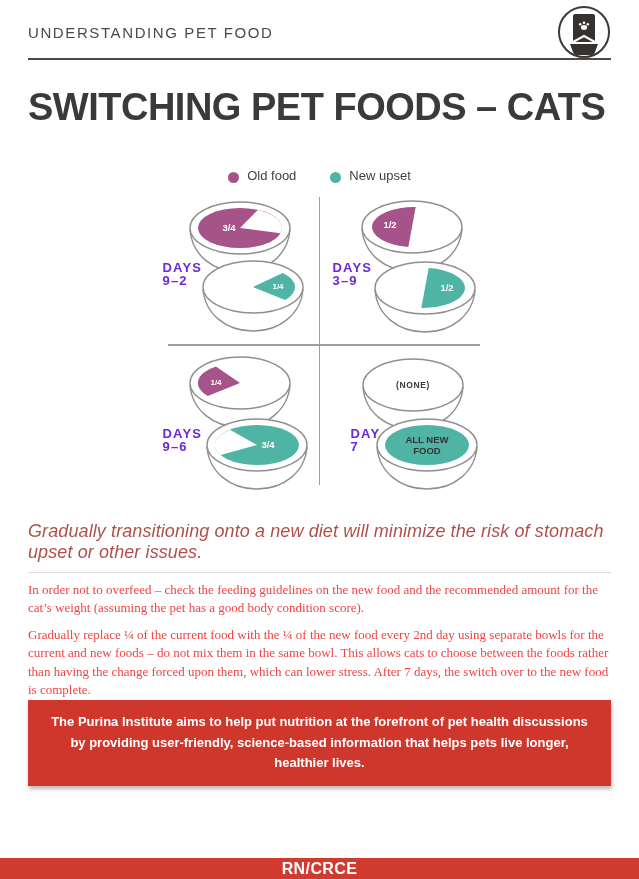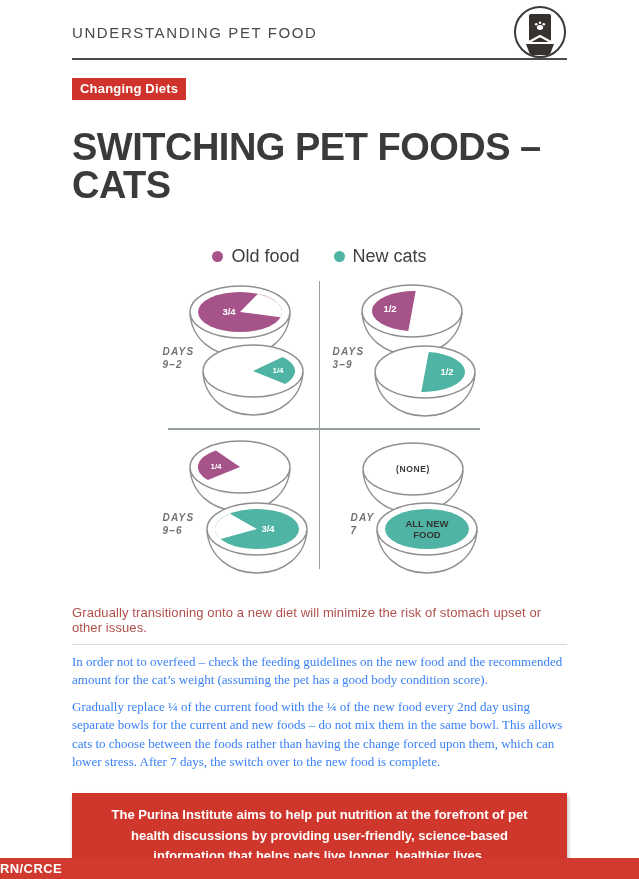--- a/index.html
+++ b/index.html
@@ -1,68 +1,68 @@
 <!DOCTYPE html>
 <html><head>
 <meta charset="utf-8">
 <style>
   * { margin:0; padding:0; box-sizing:border-box; }
   html,body { background:#ffffff; }
   body {
     width:639px; height:879px; position:relative; overflow:hidden;
     font-family:"Liberation Sans", sans-serif; color:#2e2e2e;
   }
-  .page { padding:0 72px; }
+  .page { padding:0 28px; }
 
   
   .header { display:flex; justify-content:space-between; align-items:center; padding-top:8px; height:56px; }
   .header-title { font-size:15px; letter-spacing:1.6px; color:#4a4a4a; font-weight:normal; }
   .header-icon { width:54px; height:54px; }
   .rule { border-top:2px solid #4b4b4b; margin-top:2px; }
 
   
   .badge { display:inline-block; margin-top:18px; background:#cf332b; color:#fff;
            font-weight:bold; font-size:13px; padding:3px 8px 4px; letter-spacing:.2px; }
 
   
   h1 { margin-top:28px; font-size:38px; font-weight:bold; color:#3a3a3a; letter-spacing:-.5px; line-height:1; }
 
   
   .legend { display:flex; justify-content:center; gap:34px; margin-top:42px; }
-  .legend-item { display:flex; align-items:center; gap:8px; font-size:18px; color:#3f3f3f; }
+  .legend-item { display:flex; align-items:flex-end; gap:8px; font-size:13px; color:#3f3f3f; }
   .dot { width:11px; height:11px; border-radius:50%; }
 
   
   .diagram { position:relative; width:330px; height:312px; margin:12px auto 0; }
   .diagram .vline { position:absolute; left:164px; top:2px; width:1.5px; height:288px; background:#97a0a0; }
   .diagram .hline { position:absolute; left:13px; top:149px; width:312px; height:1.5px; background:#97a0a0; }
   .bowl { position:absolute; width:110px; height:80px; }
-  .day-label { position:absolute; font-size:10px; font-weight:bold; letter-spacing:1.2px;
-               color:#737373; line-height:13px;font-style:italic; }
+  .day-label { position:absolute; font-size:13px; font-weight:bold; letter-spacing:1.2px;
+               color:#6d28d9; line-height:13px; }
   .frac { font-family:"Liberation Sans", sans-serif; font-weight:bold; font-size:9.5px;
           fill:#ffffff; text-anchor:middle; }
   .frac-sm { font-size:8px; }
   .frac-dark { fill:#333333; font-weight:bold; }
   .none-txt { font-family:"Liberation Sans", sans-serif; font-size:8.5px; letter-spacing:.6px;
               fill:#3a3a3a; text-anchor:middle; font-weight:bold; }
 
   
-  .highlight { margin-top:14px; color:#b0504a; font-size:13px; letter-spacing:.1px; }
+  .highlight { margin-top:14px; color:#b0504a; font-size:18px; letter-spacing:.1px;font-style:italic; }
   .thin-rule { border-top:1px solid #ddd9d6; margin-top:9px; }
-  .body-copy { font-family:"Liberation Serif", serif; font-size:13px; line-height:1.42; color:#3b82f6; }
+  .body-copy { font-family:"Liberation Serif", serif; font-size:13px; line-height:1.42; color:#ef4444; }
   .body-copy p { margin-top:8px; }
   .body-copy p:first-child { margin-top:8px; }
 
   
-  .banner { margin-top:21px; background:#d0372c; color:#fff; font-weight:bold; font-size:13px;
+  .banner { background:#d0372c; color:#fff; font-weight:bold; font-size:13px;
             line-height:1.6; text-align:center; padding:12px 22px; box-shadow:1px 3px 4px rgba(0,0,0,.28); }
 
   
   .footer-bar { position:absolute; left:0; right:0; bottom:0; height:21px; background:#d13a2f;
-                color:#fff; font-size:13px; font-weight:bold; text-align:left;
+                color:#fff; font-size:16px; font-weight:bold; text-align:center;
                 line-height:21px; letter-spacing:.4px; }
 </style>
 </head>
 <body>
 
 <div class="page">
 
   
   <div class="header">
     <div class="header-title">UNDERSTANDING PET FOOD</div>
@@ -73,34 +73,33 @@
       <circle cx="23.2" cy="19.2" r="1.3" fill="#ffffff"></circle>
       <circle cx="27" cy="17.8" r="1.3" fill="#ffffff"></circle>
       <circle cx="30.8" cy="19.2" r="1.3" fill="#ffffff"></circle>
       <path d="M16,37 L27,31 L38,37" fill="none" stroke="#ffffff" stroke-width="2"></path>
       <path d="M13,39 h28 l-3.2,8.5 q-0.8,2.5 -3.4,2.5 h-14.8 q-2.6,0 -3.4,-2.5 z" fill="#363230"></path>
     </svg>
   </div>
   <div class="rule"></div>
 
   
-  <div class="badge">Changing Diets</div>
 
   
   <h1>SWITCHING PET FOODS – CATS</h1>
 
   
   <div class="legend">
     <div class="legend-item">
       <span class="dot" style="background:#a6538a"></span>
       <span>Old food</span>
     </div>
     <div class="legend-item">
       <span class="dot" style="background:#4fb4a3"></span>
-      <span>New cats</span>
+      <span>New upset</span>
     </div>
   </div>
 
   
   <div class="diagram">
     <div class="vline"></div>
     <div class="hline"></div>
 
     <svg class="bowl" style="left:30px; top:5px;" viewBox="0 0 110 80">
       <path d="M5,30 C7,55 28,72 55,72 C82,72 103,55 105,30" fill="#fff" stroke="#8f8f8f" stroke-width="1.4"></path>

